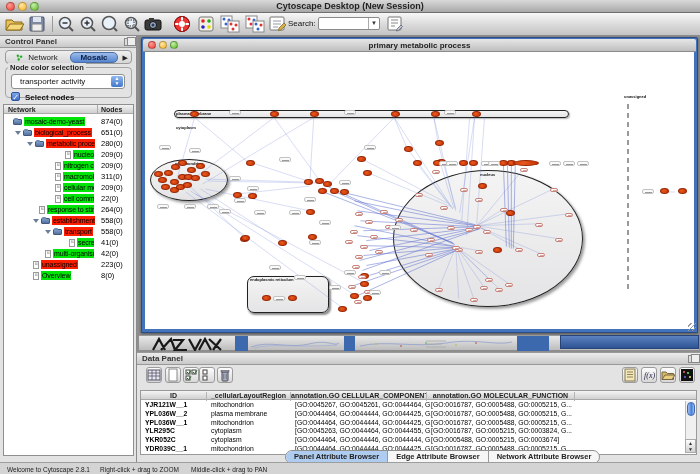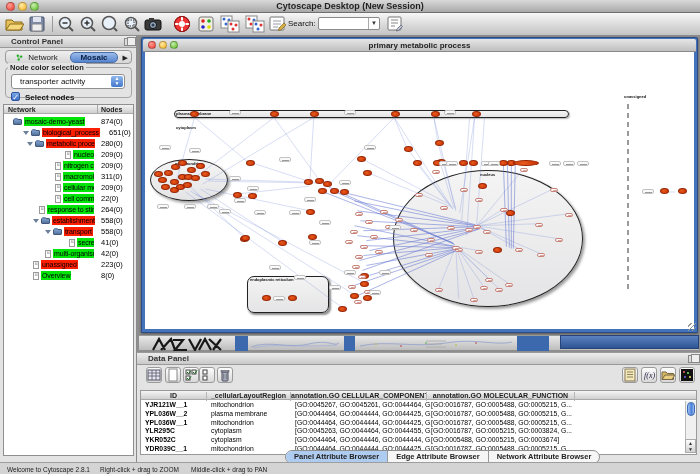--- a/index.html
+++ b/index.html
@@ -18,21 +18,21 @@
   
   #toolbar { left:0; top:13px; width:700px; height:23px; background:linear-gradient(#f7f7f7,#d9d9d9 55%,#c4c4c4); border-bottom:1px solid #8d8d8d; }
   .tbtn { position:absolute; top:2px; width:20px; height:18px; }
   .tsep { position:absolute; top:3px; width:1px; height:16px; background:#9a9a9a; }
   #search-label { position:absolute; left:288px; top:6px; font-size:8px; color:#111; }
   #search-box { position:absolute; left:318px; top:4px; width:62px; height:13px; background:#fff; border:1px solid #8a8a8a; border-radius:2px; }
   #search-drop { position:absolute; right:0px; top:0px; width:11px; height:11px; border-left:1px solid #aaa; font-size:6px; color:#333; text-align:center; line-height:11px; }
 
   
   #control-panel { left:0; top:36px; width:137px; height:426px; background:#e3e3e3; border-right:1px solid #8a8a8a; }
-  .panel-header { position:absolute; left:0; top:0; width:100%; height:12px; background:linear-gradient(#ececec,#c9c9c9); border-bottom:1px solid #999; font-size:8px; font-weight:bold; color:#333; padding-left:11px; line-height:12px; }
+  .panel-header { position:absolute; left:0; top:0; width:100%; height:12px; background:linear-gradient(#ececec,#c9c9c9); border-bottom:1px solid #999; font-size:8px; font-weight:bold; color:#333; padding-left:5px; line-height:12px; }
   .float-icon { position:absolute; right:4px; top:2px; width:8px; height:8px; border:1px solid #888; background:#ddd; }
   .float-icon:before { content:""; position:absolute; left:2px; top:-2px; width:7px; height:7px; border:1px solid #888; background:#eee; }
 
   #cp-tabs { position:absolute; left:5px; top:14px; width:127px; height:14px; background:linear-gradient(#efefef,#d6d6d6); border:1px solid #9a9a9a; border-radius:4px; }
   #tab-network { position:absolute; left:2px; top:1px; width:60px; height:11px; font-size:8px; color:#222; text-align:center; line-height:11px; }
   #tab-mosaic { position:absolute; left:64px; top:1px; width:48px; height:11px; background:linear-gradient(#9dbdea,#5584cf); border:1px solid #4a6fa8; border-radius:5px; font-size:8px; font-weight:bold; color:#0c1f45; text-align:center; line-height:10px; }
   #tab-arrow { position:absolute; right:3px; top:3px; font-size:7px; color:#222; }
   .net-glyph { position:absolute; left:8px; top:2px; width:7px; height:7px; }
 
   #group-box { position:absolute; left:5px; top:31px; width:127px; height:31px; border:1px solid #a5a5a5; border-radius:4px; }
@@ -237,21 +237,21 @@
       <span id="select-label">Select nodes</span>
     </div>
     <div id="tree-panel">
       <div id="tree-header">
         <span class="c1">Network</span>
         <span class="div"></span>
         <span class="c2">Nodes</span>
       </div>
       <div id="tree-rows">
           <div class="tree-row" style="padding-left: 9px;"><span class="tico folder"></span><span class="chip green" style="max-width: 73px;">mosaic-demo-yeast</span><span class="count">874(0)</span></div>
-          <div class="tree-row" style="padding-left: 11px; margin-left: 8px;"><span class="tri"></span><span class="tico folder"></span><span class="chip red" style="max-width: 61px;">biological_process</span><span class="count">651(0)</span></div>
+          <div class="tree-row" style="padding-left: 11px;"><span class="tri"></span><span class="tico folder"></span><span class="chip red" style="max-width: 61px;">biological_process</span><span class="count">651(0)</span></div>
           <div class="tree-row" style="padding-left: 23px;"><span class="tri"></span><span class="tico folder"></span><span class="chip red" style="max-width: 49px;">metabolic process</span><span class="count">280(0)</span></div>
           <div class="tree-row" style="padding-left: 61px;"><span class="tico file"></span><span class="chip green" style="max-width: 21px;">nucleobase-</span><span class="count">209(0)</span></div>
           <div class="tree-row" style="padding-left: 51px;"><span class="tico file"></span><span class="chip green" style="max-width: 31px;">nitrogen compo</span><span class="count">209(0)</span></div>
           <div class="tree-row" style="padding-left: 51px;"><span class="tico file"></span><span class="chip green" style="max-width: 31px;">macromolecule</span><span class="count">311(0)</span></div>
           <div class="tree-row" style="padding-left: 51px;"><span class="tico file"></span><span class="chip green" style="max-width: 31px;">cellular metabol</span><span class="count">209(0)</span></div>
           <div class="tree-row" style="padding-left: 51px;"><span class="tico file"></span><span class="chip green" style="max-width: 31px;">cell communicat</span><span class="count">22(0)</span></div>
           <div class="tree-row" style="padding-left: 35px;"><span class="tico file"></span><span class="chip green" style="max-width: 47px;">response to stimulu</span><span class="count">264(0)</span></div>
           <div class="tree-row" style="padding-left: 29px;"><span class="tri"></span><span class="tico folder"></span><span class="chip red" style="max-width: 43px;">establishment of lo</span><span class="count">558(0)</span></div>
           <div class="tree-row" style="padding-left: 41px;"><span class="tri"></span><span class="tico folder"></span><span class="chip red" style="max-width: 31px;">transport</span><span class="count">558(0)</span></div>
           <div class="tree-row" style="padding-left: 65px;"><span class="tico file"></span><span class="chip green" style="max-width: 17px;">secretion</span><span class="count">41(0)</span></div>

